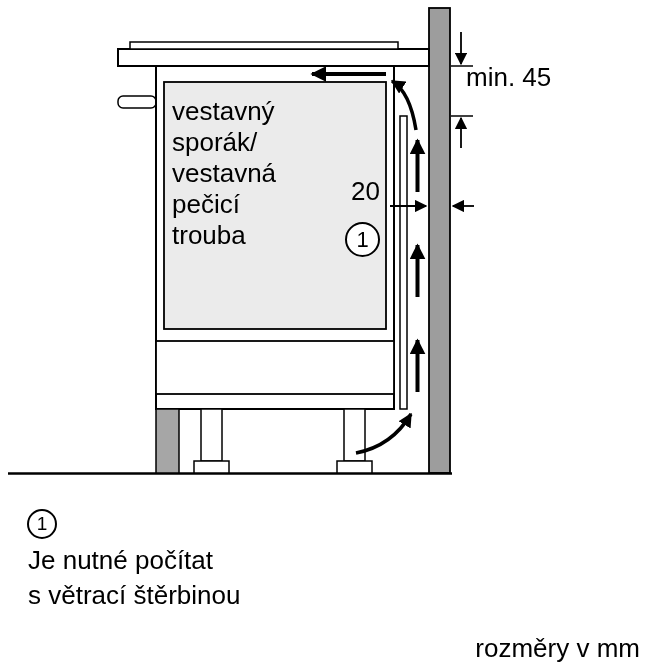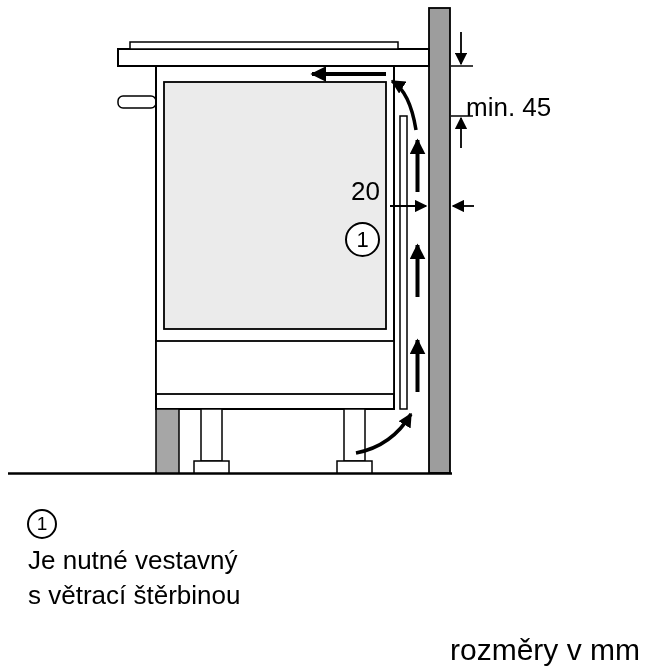--- a/index.html
+++ b/index.html
@@ -12,35 +12,35 @@
     color: #000;
     overflow: hidden;
   }
   .stage svg { position: absolute; left: 0; top: 0; }
   .label {
     position: absolute;
     white-space: pre-line;
     color: #000;
   }
   .oven-label   { left: 172px; top: 96px;  font-size: 26px; line-height: 31px; }
-  .min45-label  { left: 466px; top: 92px;  font-size: 26px; }
+  .min45-label  { left: 466px; top: 62px;  font-size: 26px; }
   .dim20-label  { left: 351px; top: 176px; font-size: 26px; text-align: center; }
   .callout {
     position: absolute;
     border: 2px solid #000;
     border-radius: 50%;
     background: #fff;
     display: flex;
     align-items: center;
     justify-content: center;
   }
   .callout-diagram { left: 345px; top: 222px; width: 31px; height: 31px; font-size: 22px; }
   .callout-legend  { left: 27px;  top: 509px; width: 26px; height: 26px; font-size: 19px; }
   .legend-note { left: 28px; top: 543px; font-size: 26px; line-height: 35px; }
-  .units-label { right: 25px; top: 633px; font-size: 30px; }
+  .units-label { right: 25px; top: 633px; font-size: 26px; }
 </style>
 </head>
 <body>
 
 <div class="stage">
 
   <svg width="665" height="668" viewBox="0 0 665 668">
     <defs>
       <marker id="ah" viewBox="0 0 10 10" refX="9" refY="5" markerWidth="4" markerHeight="4" orient="auto-start-reverse">
         <path d="M0,0 L10,5 L0,10 z" fill="#000"></path>
@@ -88,27 +88,32 @@
       <line x1="451" y1="66" x2="473" y2="66" stroke="#000" stroke-width="1.5"></line>
       <line x1="451" y1="116" x2="473" y2="116" stroke="#000" stroke-width="1.5"></line>
     </g>
 
     <g>
       <line x1="390" y1="206" x2="426" y2="206" stroke="#000" stroke-width="1.8" marker-end="url(#ahd)"></line>
       <line x1="474" y1="206" x2="453" y2="206" stroke="#000" stroke-width="1.8" marker-end="url(#ahd)"></line>
     </g>
   </svg>
 
+  <div class="label oven-label">vestavný
+sporák/
+vestavná
+pečicí
+trouba</div>
   <div class="label min45-label">min. 45</div>
   <div class="label dim20-label">20</div>
 
   <div class="callout callout-diagram">
     <span>1</span>
   </div>
 
   <div class="callout callout-legend">
     <span>1</span>
   </div>
-  <div class="label legend-note">Je nutné vestavný
+  <div class="label legend-note">Je nutné počítat
 s větrací štěrbinou</div>
   <div class="label units-label">rozměry v mm</div>
 
 </div>
 
 </body></html>

